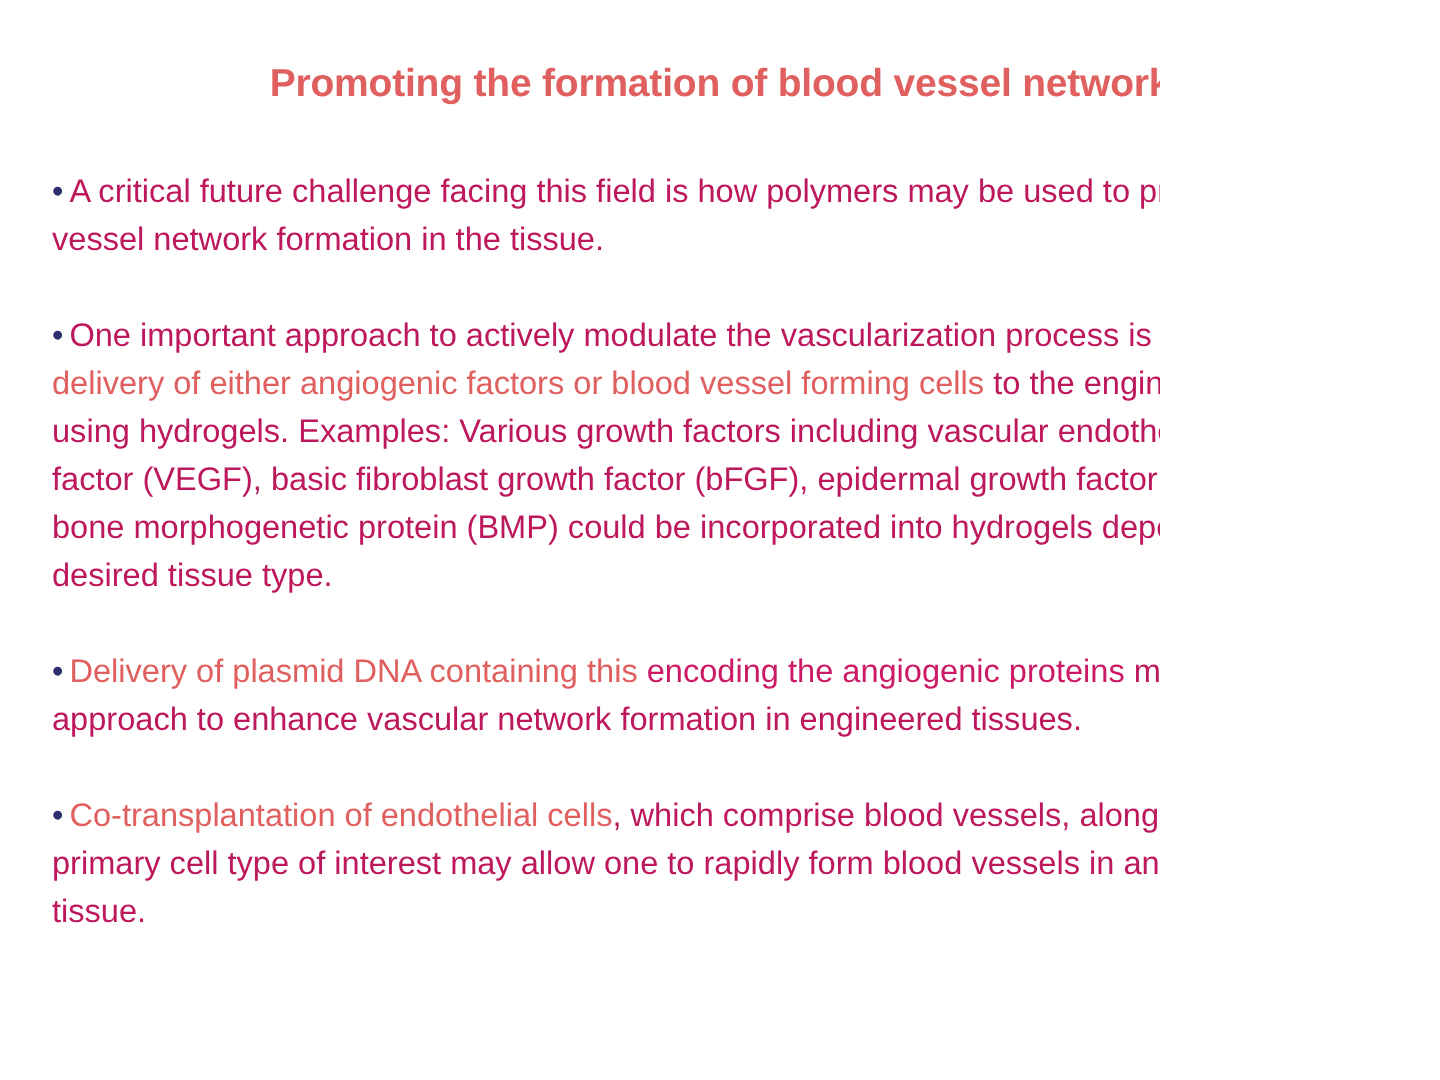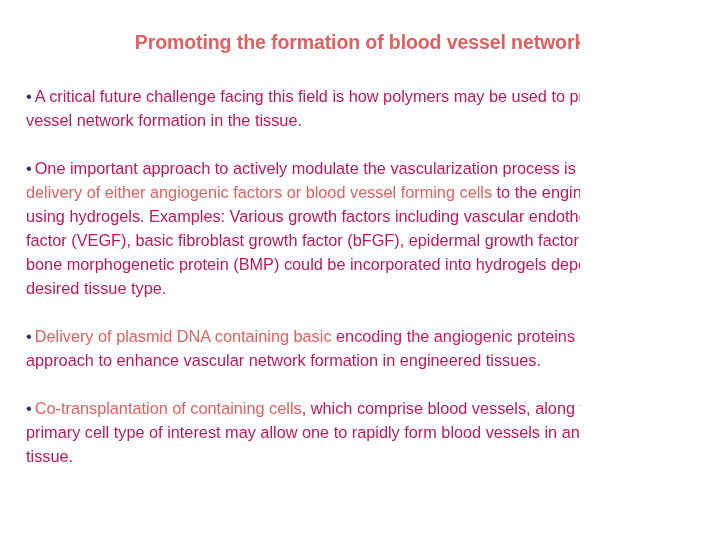--- a/index.html
+++ b/index.html
@@ -63,20 +63,20 @@
   <div id="slide-title">Promoting the formation of blood vessel network</div>
 
   <div id="body-block">
     <p class="para">
       <span class="bullet-dot">•</span><span><span class="t-navy">A critical future challenge facing this field is how polymers may be used to promote blood vessel network formation in the tissue.</span></span>
     </p>
     <p class="para">
       <span class="bullet-dot">•</span><span><span class="t-navy">One important approach to actively modulate the vascularization process is </span><span class="t-salmon">the local delivery of either angiogenic factors or blood vessel forming cells</span><span class="t-navy"> to the engineered site using hydrogels. Examples: Various growth factors including vascular endothelial growth factor (VEGF), basic fibroblast growth factor (bFGF), epidermal growth factor (EGF), and bone morphogenetic protein (BMP) could be incorporated into hydrogels depending on the desired tissue type.</span></span>
     </p>
     <p class="para">
-      <span class="bullet-dot">•</span><span><span class="t-salmon">Delivery of plasmid DNA containing basic </span><span class="t-magenta">encoding the angiogenic proteins</span><span class="t-navy"> may be another approach to enhance vascular network formation in engineered tissues.</span></span>
+      <span class="bullet-dot">•</span><span><span class="t-salmon">Delivery of plasmid DNA containing this </span><span class="t-magenta">encoding the angiogenic proteins</span><span class="t-navy"> may be another approach to enhance vascular network formation in engineered tissues.</span></span>
     </p>
     <p class="para">
-      <span class="bullet-dot">•</span><span><span class="t-salmon">Co-transplantation of containing cells</span><span class="t-navy">, which comprise blood vessels, along with the primary cell type of interest may allow one to rapidly form blood vessels in an engineered tissue.</span></span>
+      <span class="bullet-dot">•</span><span><span class="t-salmon">Co-transplantation of endothelial cells</span><span class="t-navy">, which comprise blood vessels, along with the primary cell type of interest may allow one to rapidly form blood vessels in an engineered tissue.</span></span>
     </p>
   </div>
 
 </div>
 
 </body></html>

